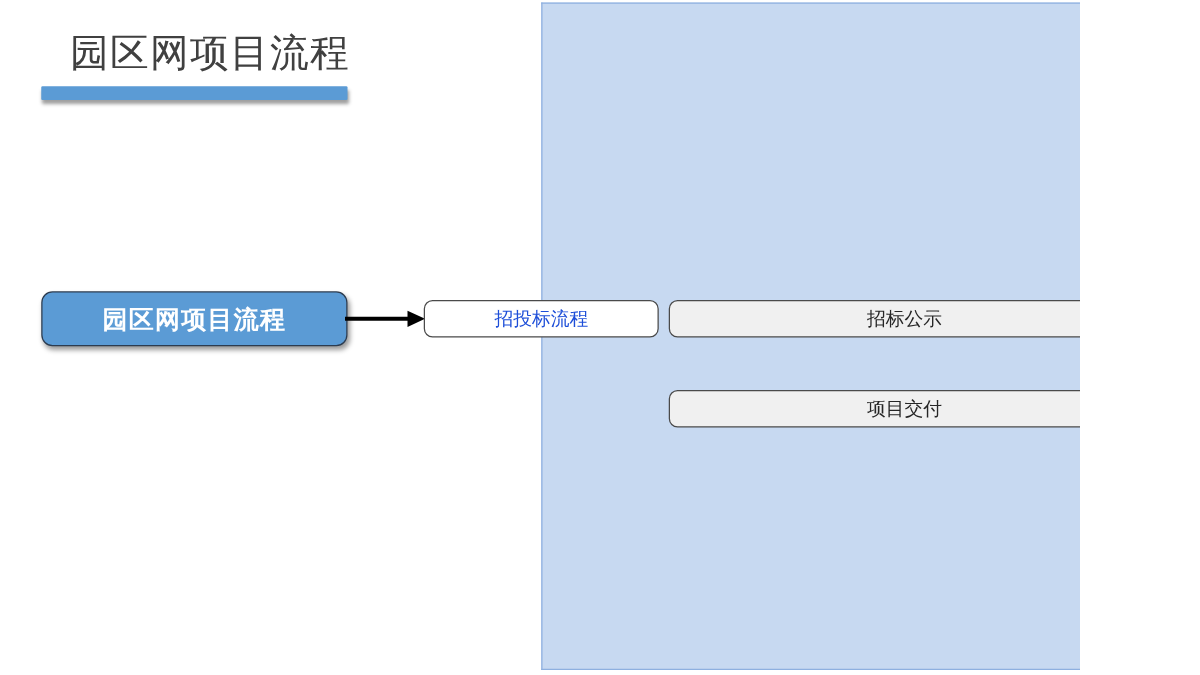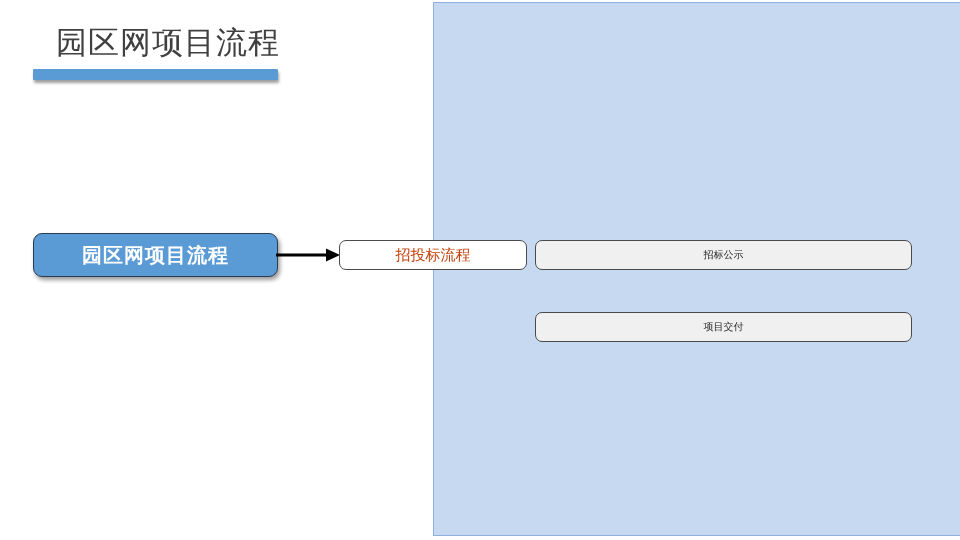--- a/index.html
+++ b/index.html
@@ -10,21 +10,21 @@
     width: 960px;
     height: 540px;
     background: #FFFFFF;
     font-family: "Liberation Sans", "DejaVu Sans", sans-serif;
     overflow: hidden;
     position: relative;
   }
 
   #slide {
     position: relative;
-    width: 960px;
+    width: 864px;
     height: 540px;
     background: #FFFFFF;
     overflow: hidden;
     text-align: right;
   }
 
   
   .content-panel {
     position: absolute;
     left: 433px;
@@ -99,39 +99,39 @@
     top: 240px;
     width: 188px;
     height: 30px;
     background: #FFFFFF;
     border: 1.2px solid #4A4A4A;
     border-radius: 7px;
     box-sizing: border-box;
     display: flex;
     align-items: center;
     justify-content: center;
-    color: #c2410c;
+    color: #1d4ed8;
     font-size: 15px;
   }
 
   
   .leaf-node {
     position: absolute;
     left: 535px;
     width: 377px;
     height: 30px;
     background: #F0F0F0;
     border: 1.2px solid #4A4A4A;
     border-radius: 7px;
     box-sizing: border-box;
     display: flex;
     align-items: center;
     justify-content: center;
     color: #262626;
-    font-size: 10px;
+    font-size: 15px;
   }
   .leaf-node.n0 { top: 240px; }
   .leaf-node.n1 { top: 276px; }
   .leaf-node.n2 { top: 312px; }
 </style>
 </head>
 <body>
 
 <div id="slide">
 

